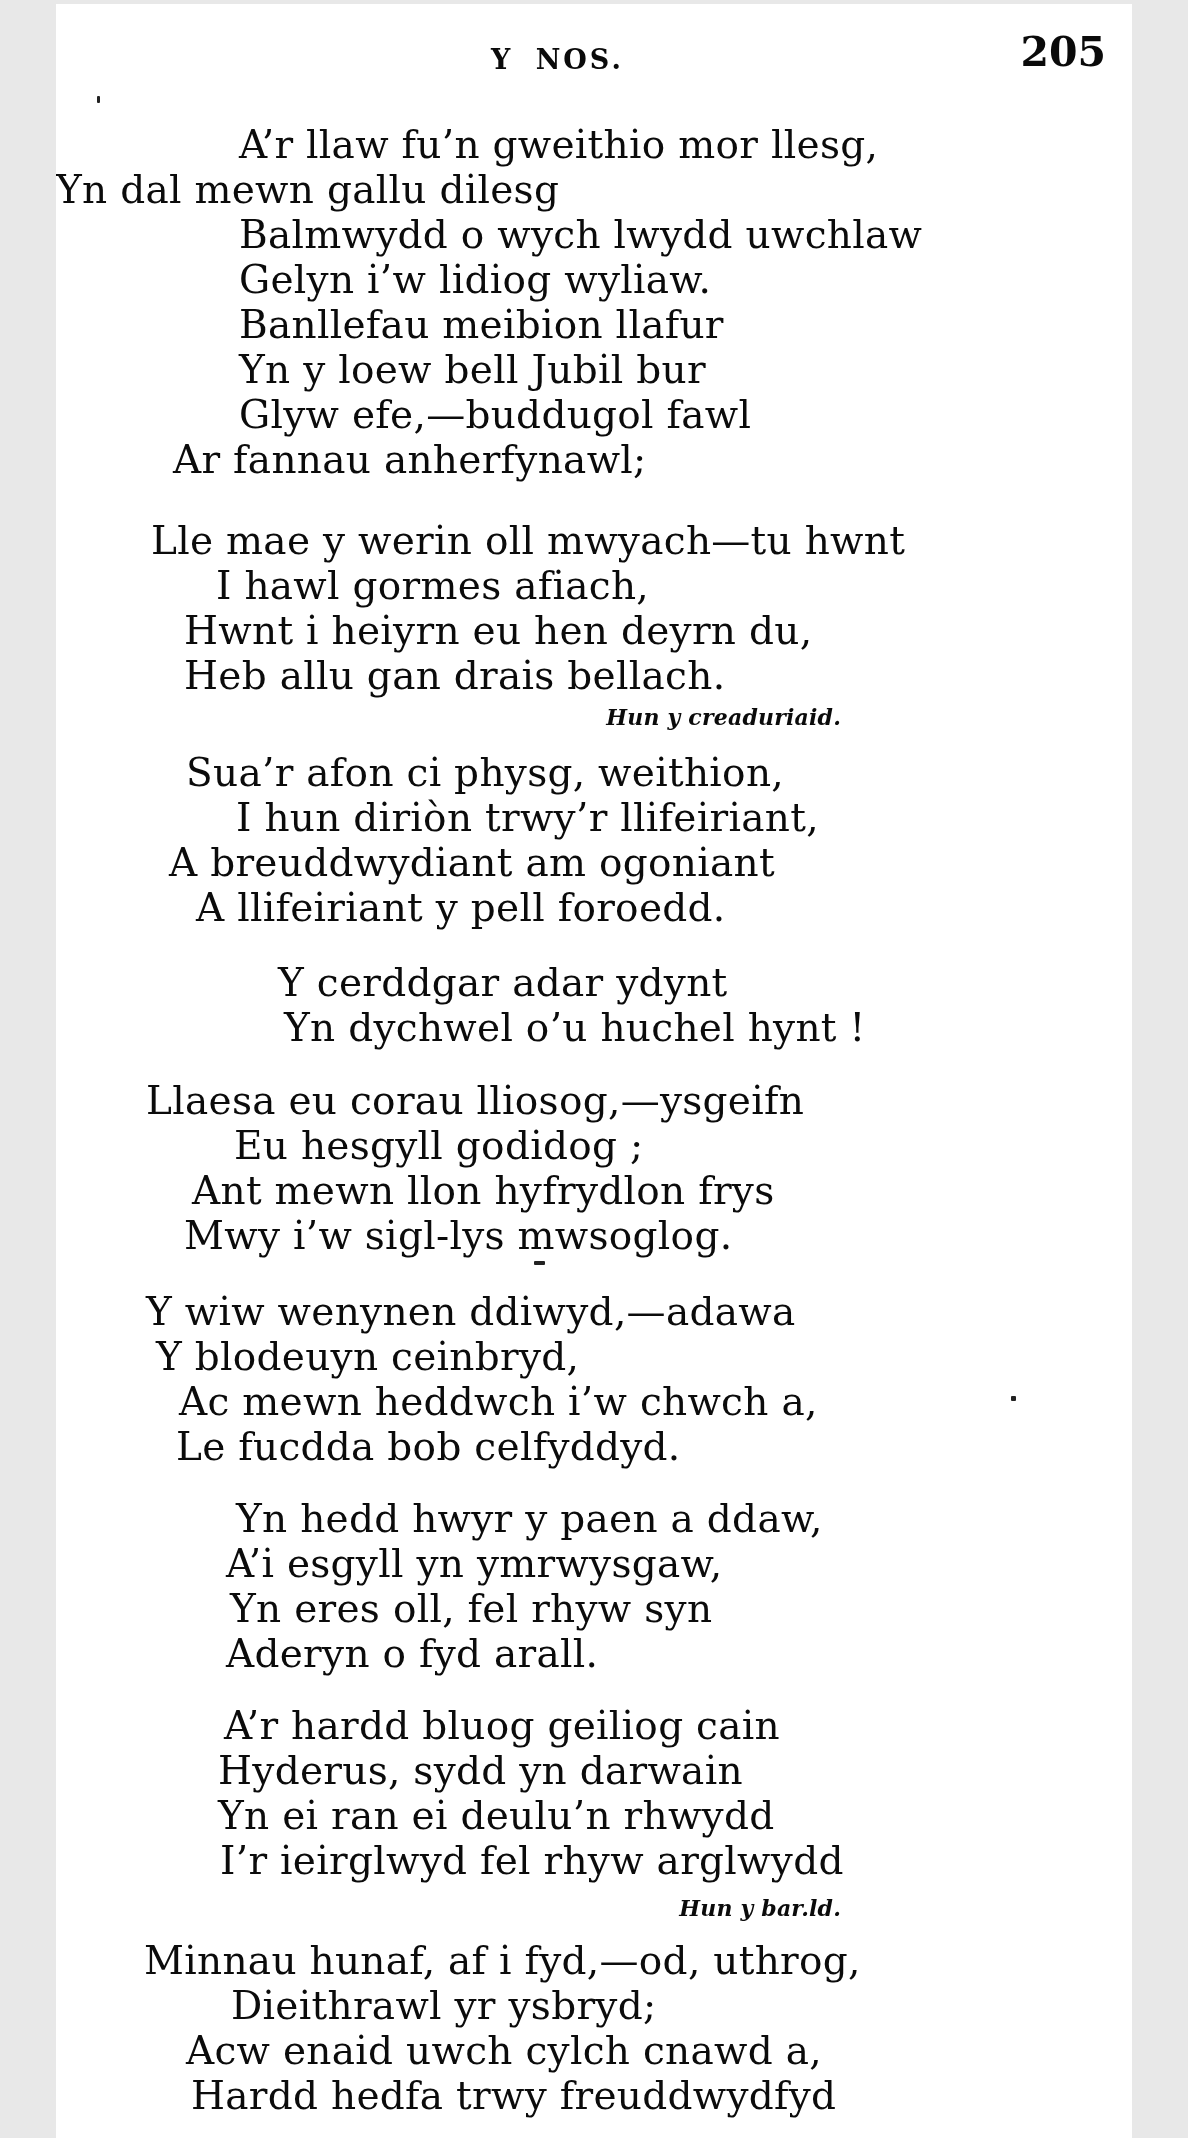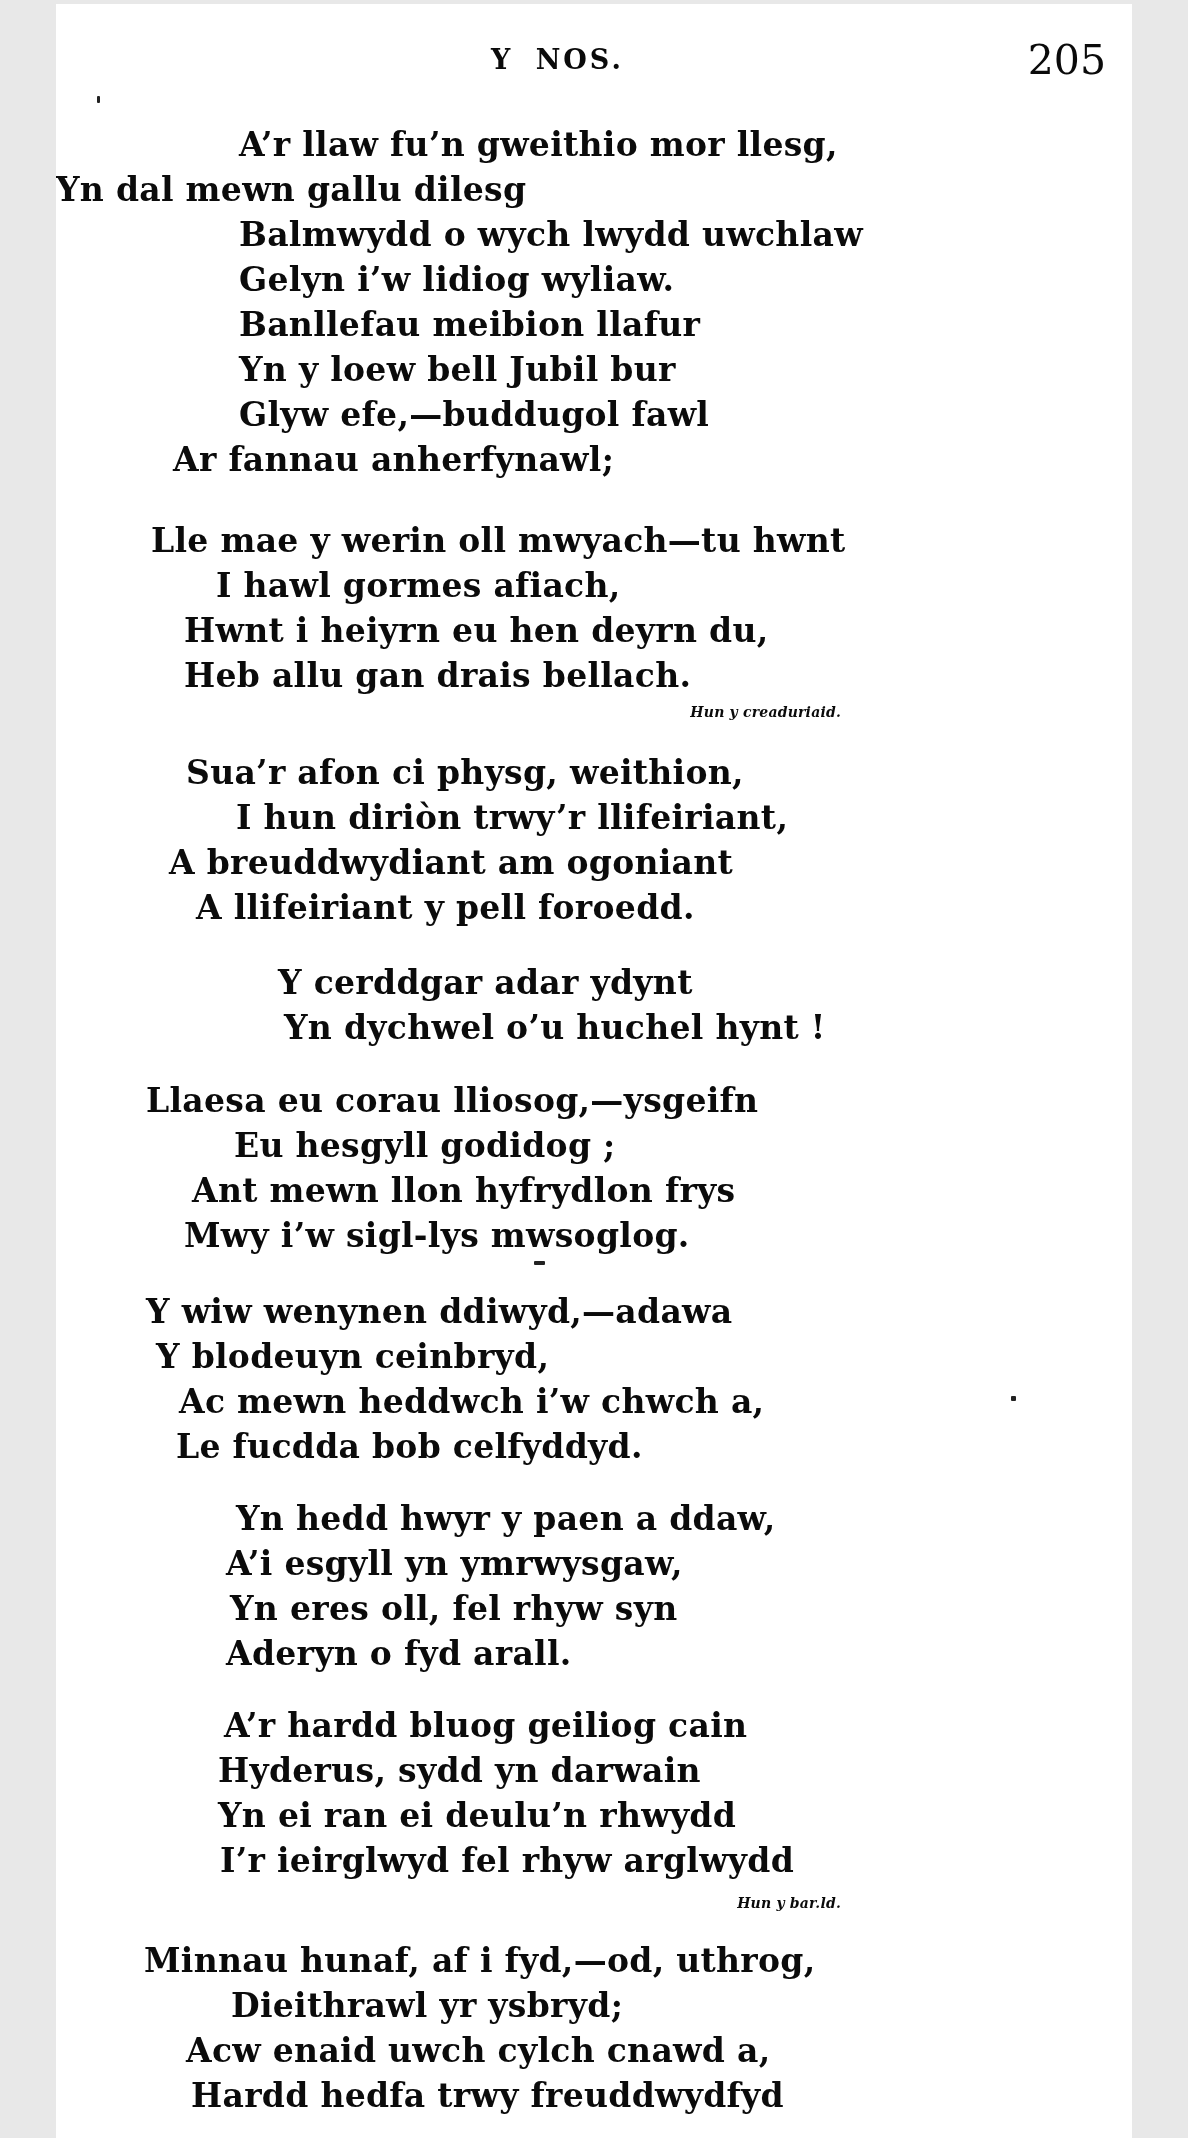--- a/index.html
+++ b/index.html
@@ -17,38 +17,38 @@
     position: absolute;
     top: 40px; left: 435px;
     font-size: 27px;
     font-weight: bold;
     letter-spacing: 3px;
     word-spacing: 10px;
     color: #0a0a0a;
   }
   .page-number {
     position: absolute;
-    top: 32px; right: 26px;
+    top: 24px; right: 26px;
     font-size: 41px;
-    font-weight: normal;
+    font-weight: bold;
     color: #0a0a0a;
   }
   .stanza {
     position: absolute;
     left: 0; width: 100%;
-    font-size: 33px;
+    font-size: 39px;
     line-height: 45px;
-    font-weight: bold;
+    font-weight: normal;
     letter-spacing: 0.3px;
     white-space: nowrap;
   }
   .attribution {
     position: absolute;
     right: 291px;
-    font-size: 14px;
+    font-size: 22px;
     font-weight: bold;
     font-style: italic;
     letter-spacing: 0.2px;
   }
   
   #stanza-1 { top: 118px; }
   #stanza-2 { top: 514px; }
   #attr-1   { top: 700px; }
   #stanza-3 { top: 746px; }
   #stanza-4 { top: 956px; }

